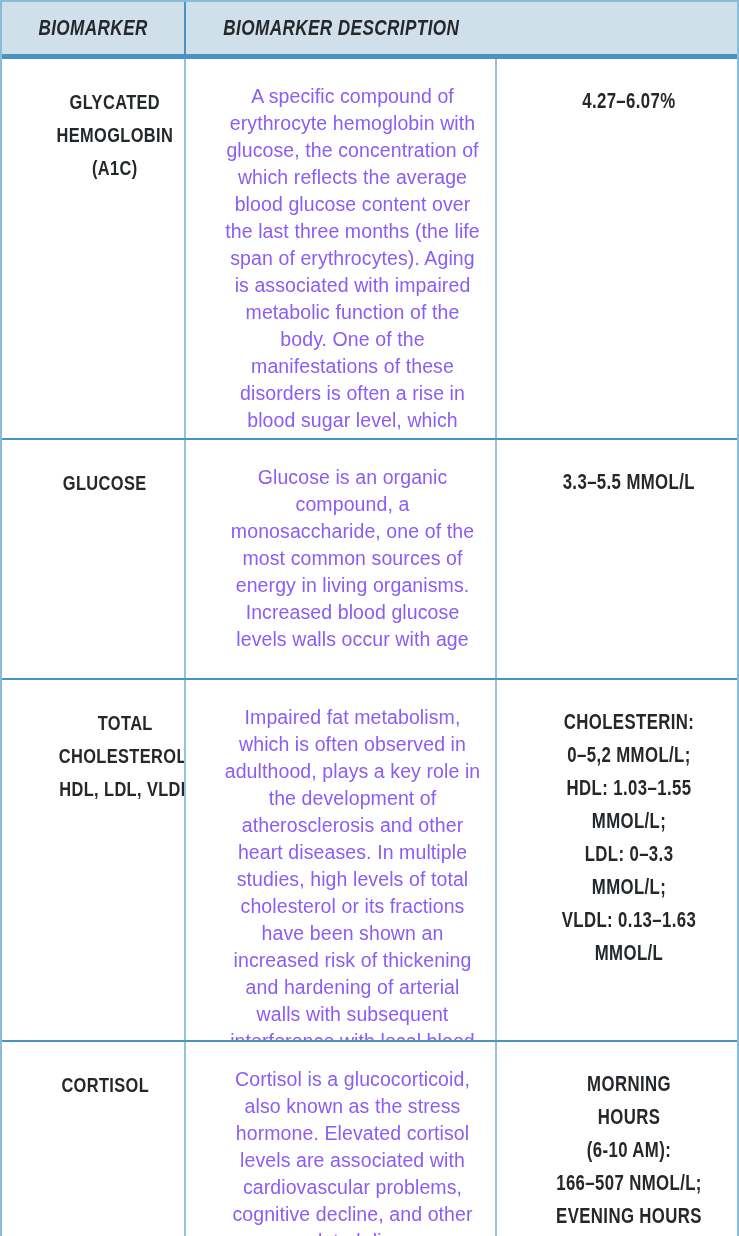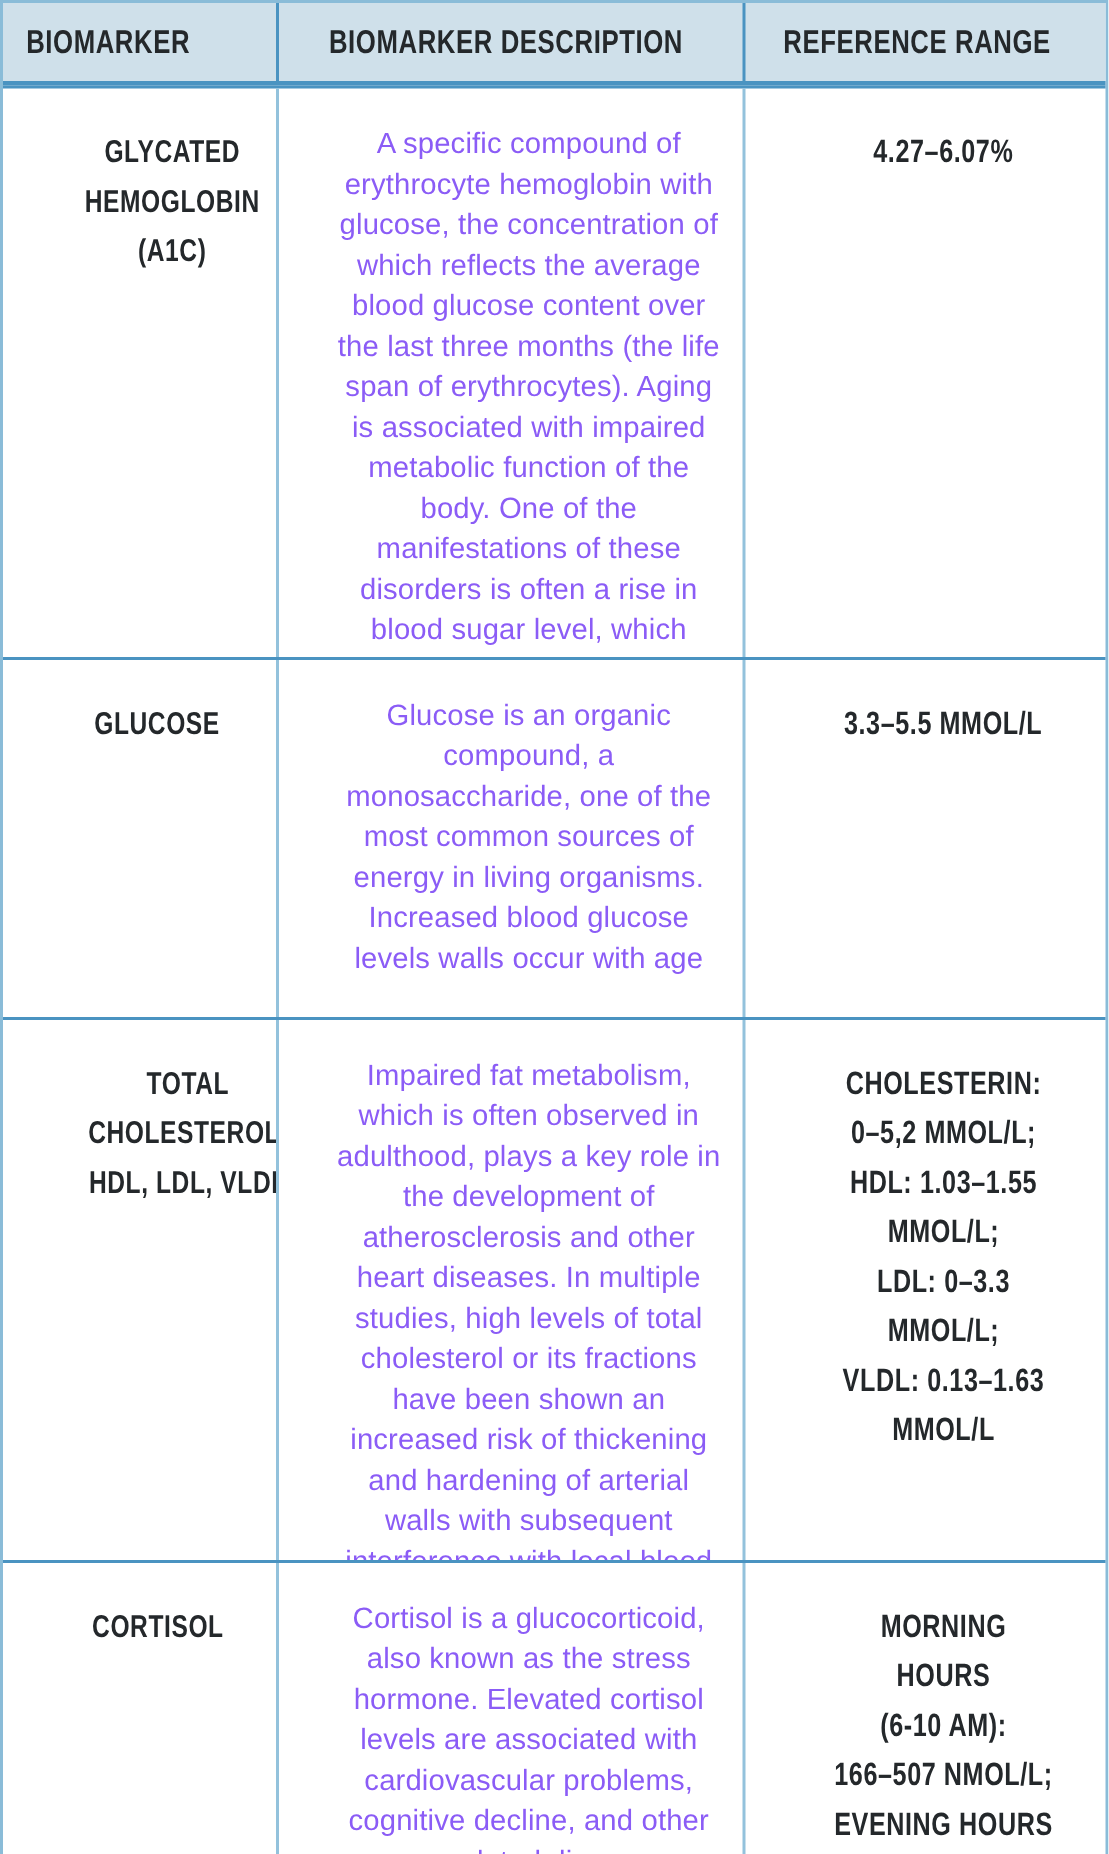--- a/index.html
+++ b/index.html
@@ -22,22 +22,24 @@
     box-sizing: border-box;
   }
   .header-row {
     height: 55px;
     background: #cfe0ea;
     border-bottom: 3px solid #4a93c1;
   }
   .header-cell {
     display: flex;
     align-items: center;
+    justify-content: center;
     border-right: 2px solid #4a93c1;
     box-sizing: border-box;
+    font-style: italic;
   }
   .header-cell:last-child { border-right: none; }
   .body-row { border-top: 2px solid #4a93c1; }
   .body-row:first-of-type { border-top: none; }
   .row-a1c        { height: 381px; }
   .row-glucose    { height: 240px; }
   .row-chol       { height: 362px; }
   .row-cortisol   { height: 206px; }
   .cell {
     box-sizing: border-box;
@@ -84,23 +86,20 @@
 
 <div class="table-wrap">
 
   <div class="grid-row header-row">
     <div class="header-cell">
       <span class="cond">BIOMARKER</span>
     </div>
     <div class="header-cell">
       <span class="cond">BIOMARKER DESCRIPTION</span>
     </div>
-    <div class="header-cell">
-      <span class="cond">REFERENCE RANGE</span>
-    </div>
   </div>
 
   <div class="grid-row body-row row-a1c">
     <div class="cell biomarker-cell">
       <span class="cond">GLYCATED
 HEMOGLOBIN (A1C)</span>
     </div>
     <div class="cell desc-cell">A specific compound of erythrocyte hemoglobin with glucose, the concentration of which reflects the average blood glucose content over the last three months (the life span of erythrocytes). Aging is associated with impaired metabolic function of the body. One of the manifestations of these disorders is often a rise in blood sugar level, which affects the glycated hemoglobin</div>
     <div class="cell range-cell">
       <span class="cond">4.27–6.07%</span>

